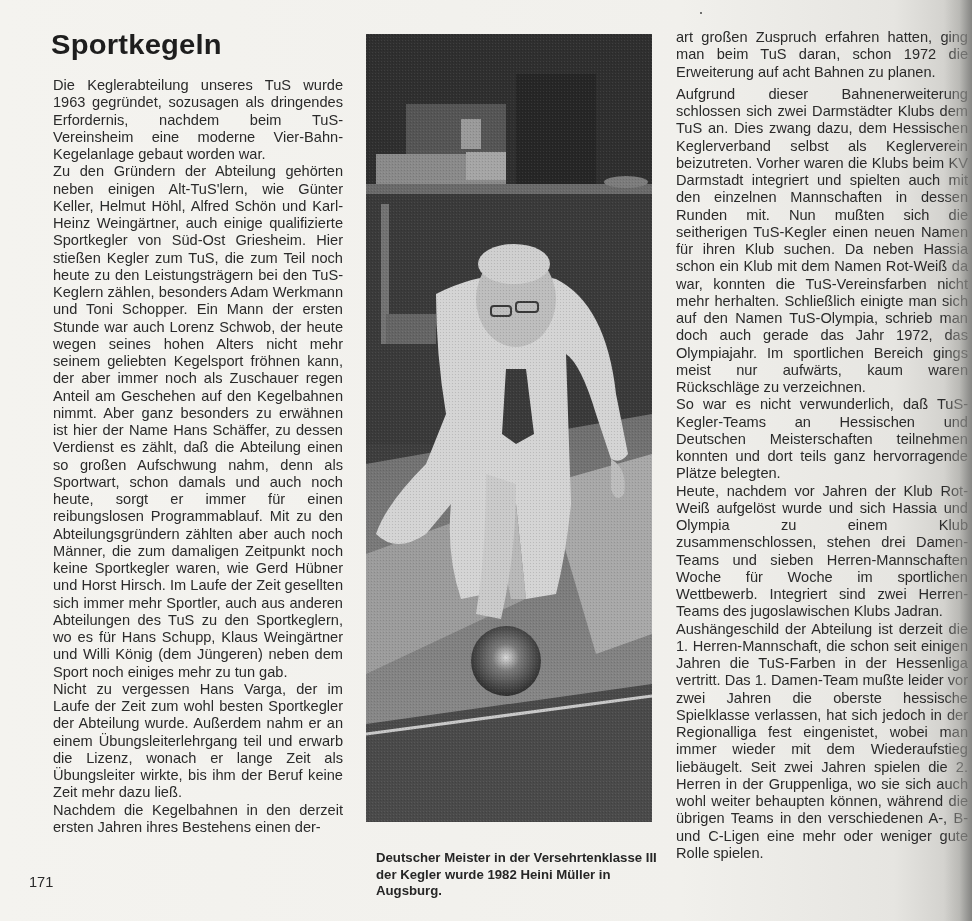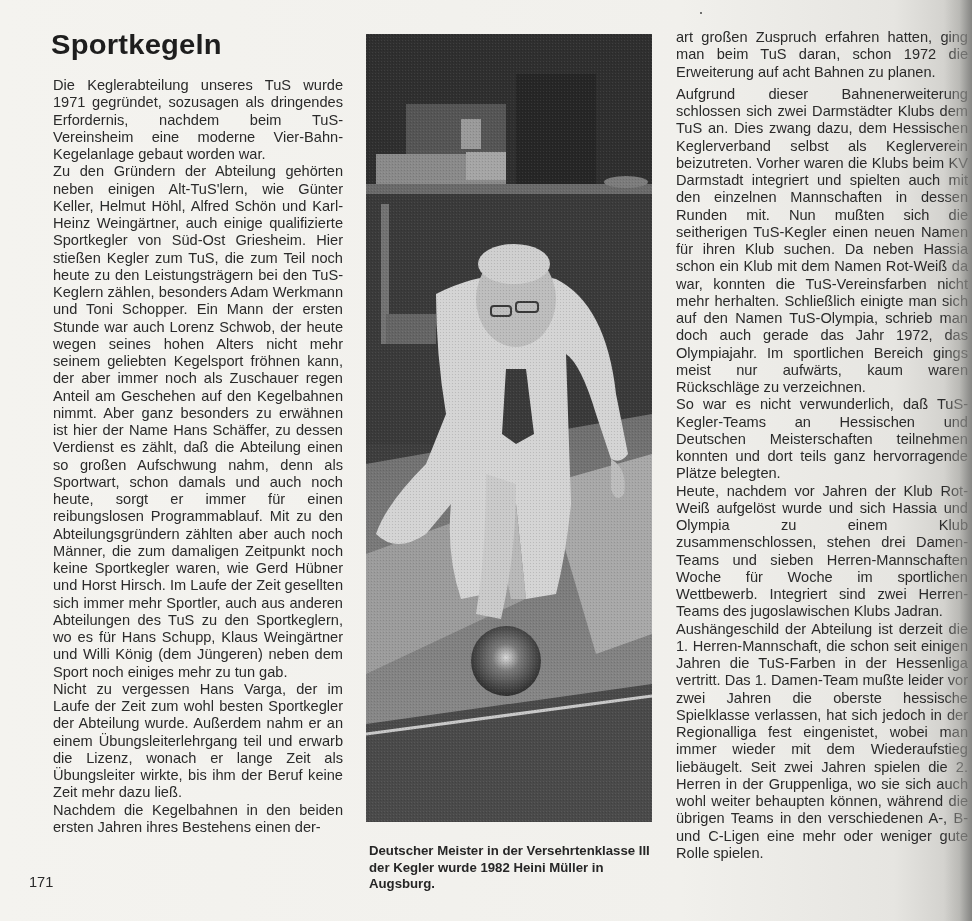--- a/index.html
+++ b/index.html
@@ -40,38 +40,38 @@
       font-size: 14.6px; color: #2a2a2a;
     }
     .photo {
       position: absolute; left: 366px; top: 34px; width: 286px; height: 788px;
       background: #4a4a4a; overflow: hidden;
     }
     .photo svg { display: block; }
     .caption {
       position: absolute; left: 369px; top: 843px; width: 284px;
       font-weight: 700; font-size: 13.2px; line-height: 16.5px;
-      color: #262626; margin: 0;
+      color: #262626; margin: 7px;
     }
     .dot { position: absolute; left: 700px; top: 12px; width: 2px; height: 2px; background: #444; border-radius: 1px; }
   </style>
 </head>
 <body>
 
 <div class="page">
 
   <span class="dot"></span>
 
   <h1 class="title">Sportkegeln</h1>
 
   <div class="col col-left">
-    <p>Die Keglerabteilung unseres TuS wurde 1971 gegründet, sozusagen als dringendes Erfordernis, nachdem beim TuS-Vereinsheim eine moderne Vier-Bahn-Kegelanlage gebaut worden war.</p>
+    <p>Die Keglerabteilung unseres TuS wurde 1963 gegründet, sozusagen als dringendes Erfordernis, nachdem beim TuS-Vereinsheim eine moderne Vier-Bahn-Kegelanlage gebaut worden war.</p>
     <p>Zu den Gründern der Abteilung gehörten neben einigen Alt-TuS'lern, wie Günter Keller, Helmut Höhl, Alfred Schön und Karl-Heinz Weingärtner, auch einige qualifizierte Sportkegler von Süd-Ost Griesheim. Hier stießen Kegler zum TuS, die zum Teil noch heute zu den Leistungsträgern bei den TuS-Keglern zählen, besonders Adam Werkmann und Toni Schopper. Ein Mann der ersten Stunde war auch Lorenz Schwob, der heute wegen seines hohen Alters nicht mehr seinem geliebten Kegelsport fröhnen kann, der aber immer noch als Zuschauer regen Anteil am Geschehen auf den Kegelbahnen nimmt. Aber ganz besonders zu erwähnen ist hier der Name Hans Schäffer, zu dessen Verdienst es zählt, daß die Abteilung einen so großen Aufschwung nahm, denn als Sportwart, schon damals und auch noch heute, sorgt er immer für einen reibungslosen Programmablauf. Mit zu den Abteilungsgründern zählten aber auch noch Männer, die zum damaligen Zeitpunkt noch keine Sportkegler waren, wie Gerd Hübner und Horst Hirsch. Im Laufe der Zeit gesellten sich immer mehr Sportler, auch aus anderen Abteilungen des TuS zu den Sportkeglern, wo es für Hans Schupp, Klaus Weingärtner und Willi König (dem Jüngeren) neben dem Sport noch einiges mehr zu tun gab.</p>
     <p>Nicht zu vergessen Hans Varga, der im Laufe der Zeit zum wohl besten Sportkegler der Abteilung wurde. Außerdem nahm er an einem Übungsleiterlehrgang teil und erwarb die Lizenz, wonach er lange Zeit als Übungsleiter wirkte, bis ihm der Beruf keine Zeit mehr dazu ließ.</p>
-    <p>Nachdem die Kegelbahnen in den beiden ersten Jahren ihres Bestehens einen der-</p>
+    <p>Nachdem die Kegelbahnen in den derzeit ersten Jahren ihres Bestehens einen der-</p>
   </div>
 
   <div class="page-number">171</div>
 
   <div class="photo" title="Black-and-white photo of a bowler in white clothing and glasses leaning forward to release a ball on a bowling lane">
     <svg width="286" height="788" viewBox="0 0 286 788">
       <defs>
         <pattern id="grain" width="3" height="3" patternUnits="userSpaceOnUse">
           <rect width="3" height="3" fill="rgba(0,0,0,0)"></rect>
           <rect x="0" y="0" width="1" height="1" fill="rgba(255,255,255,0.08)"></rect>

